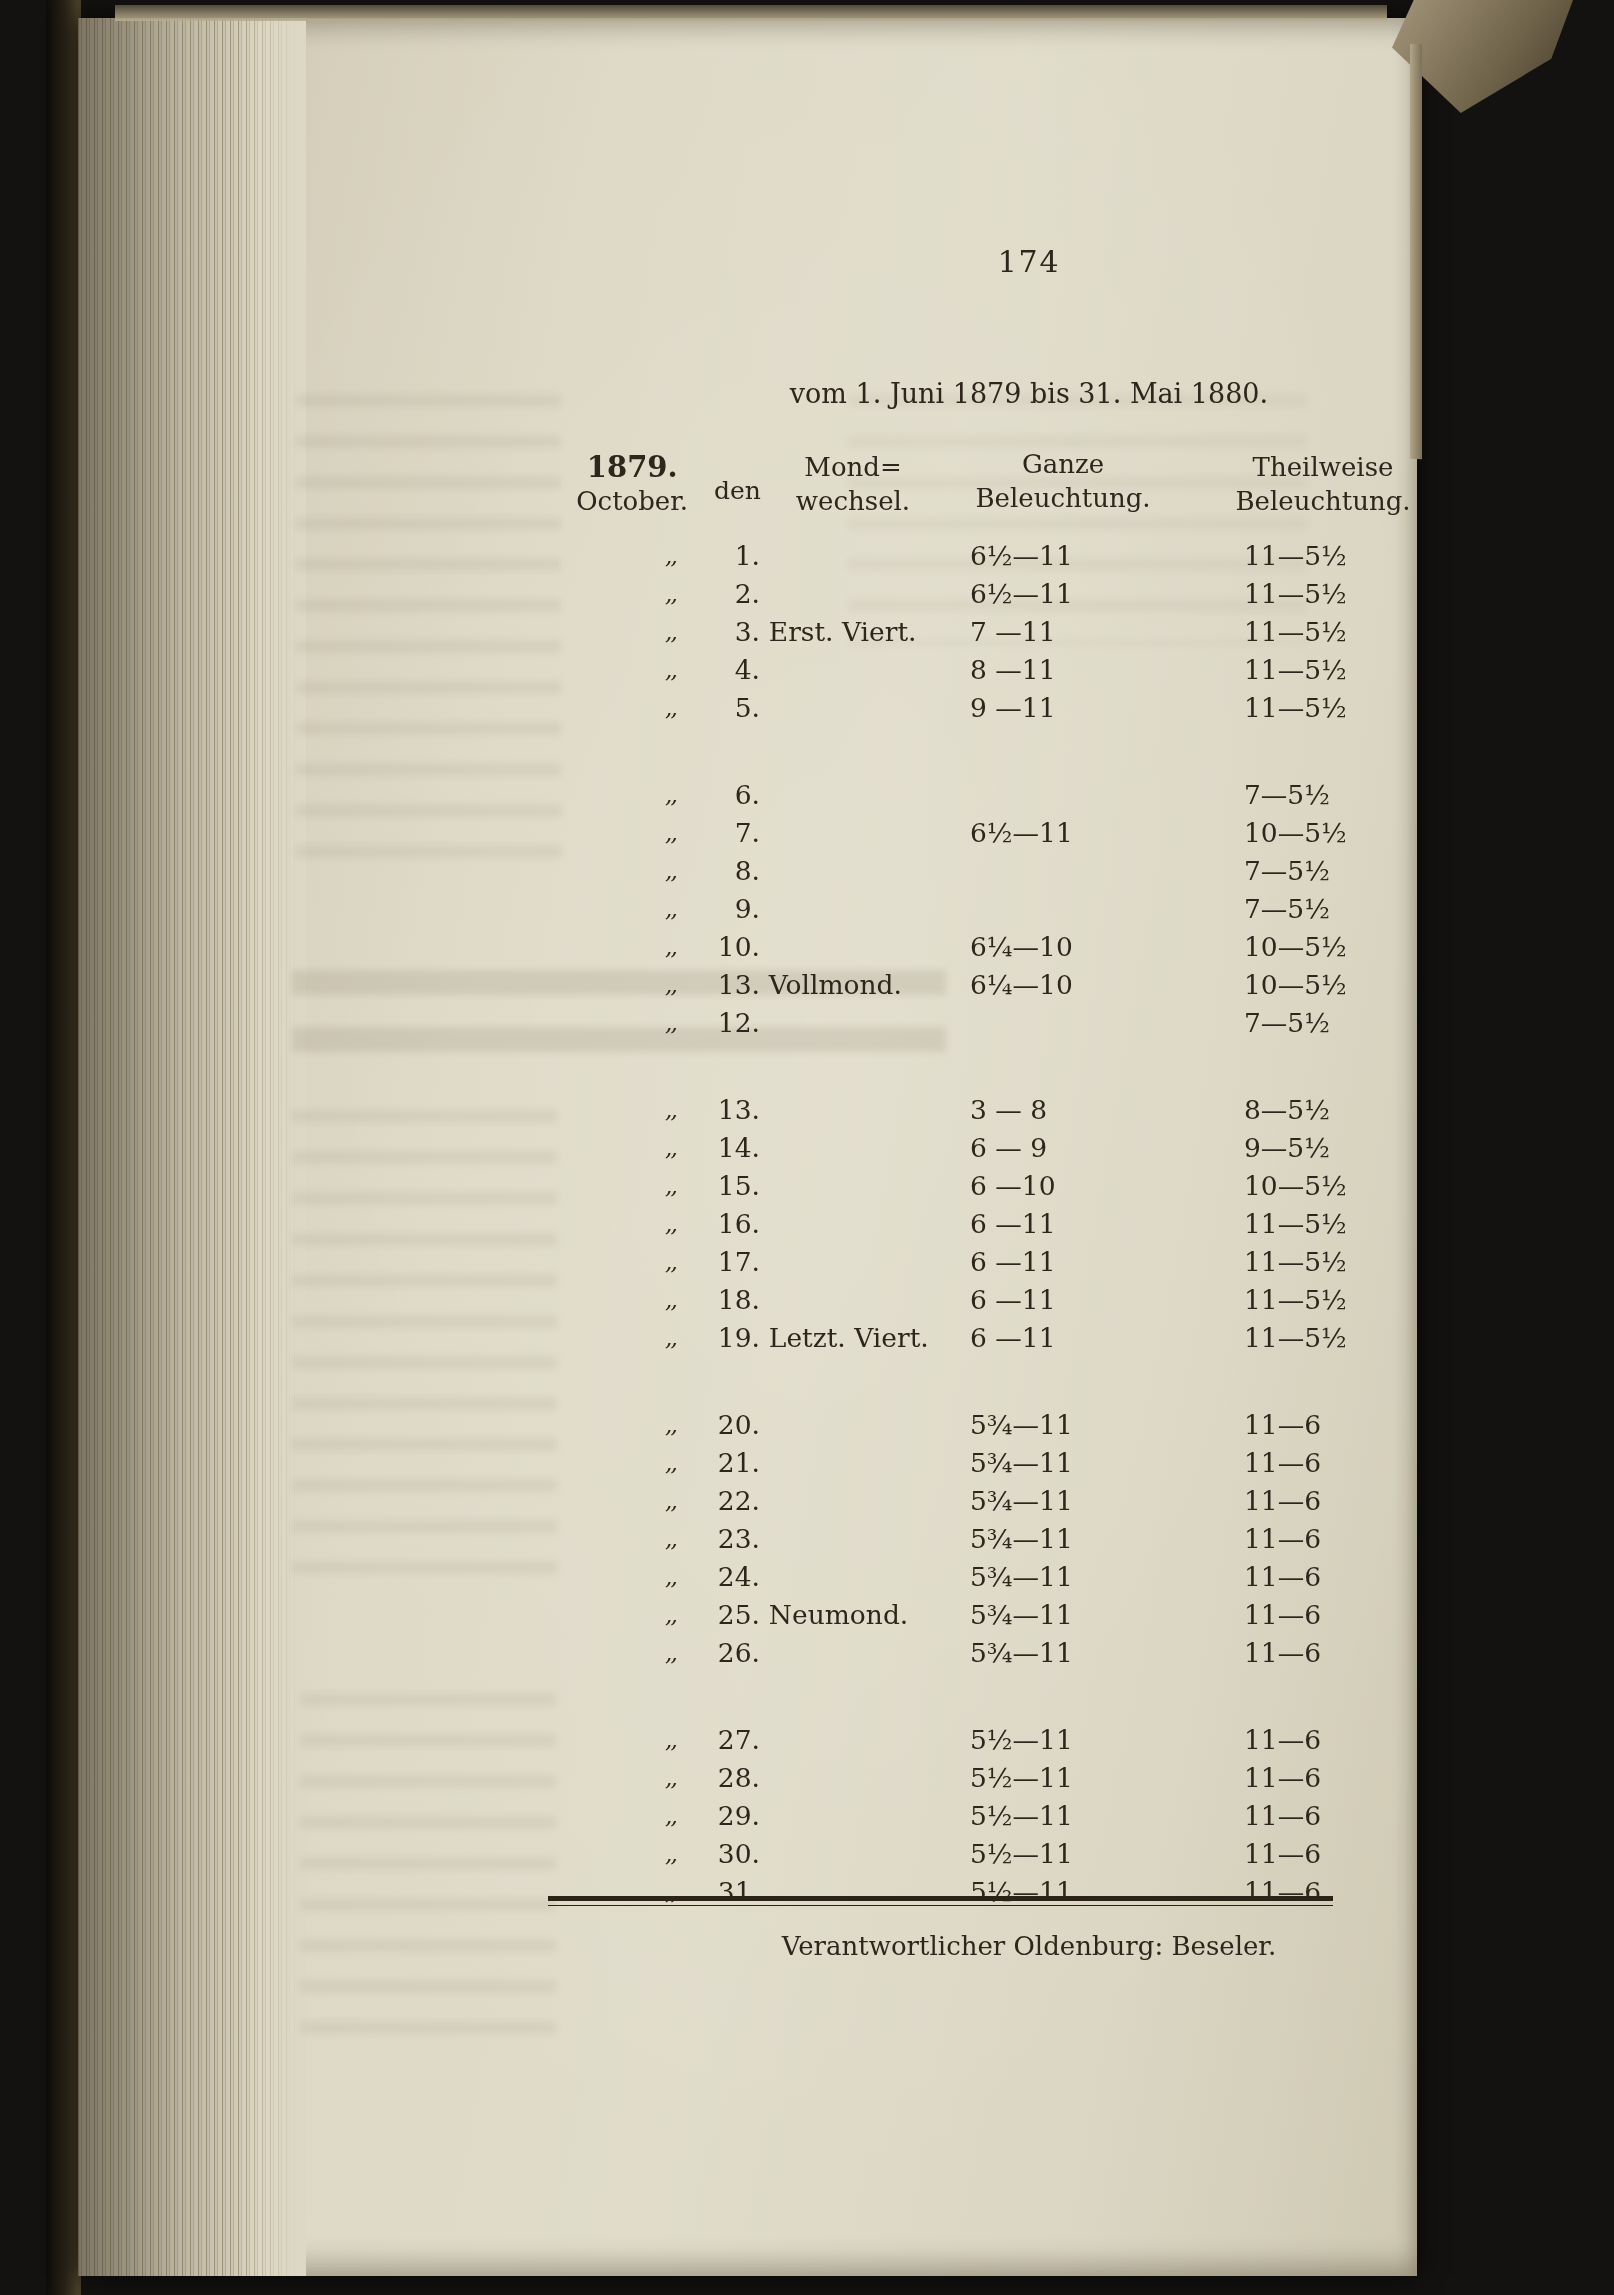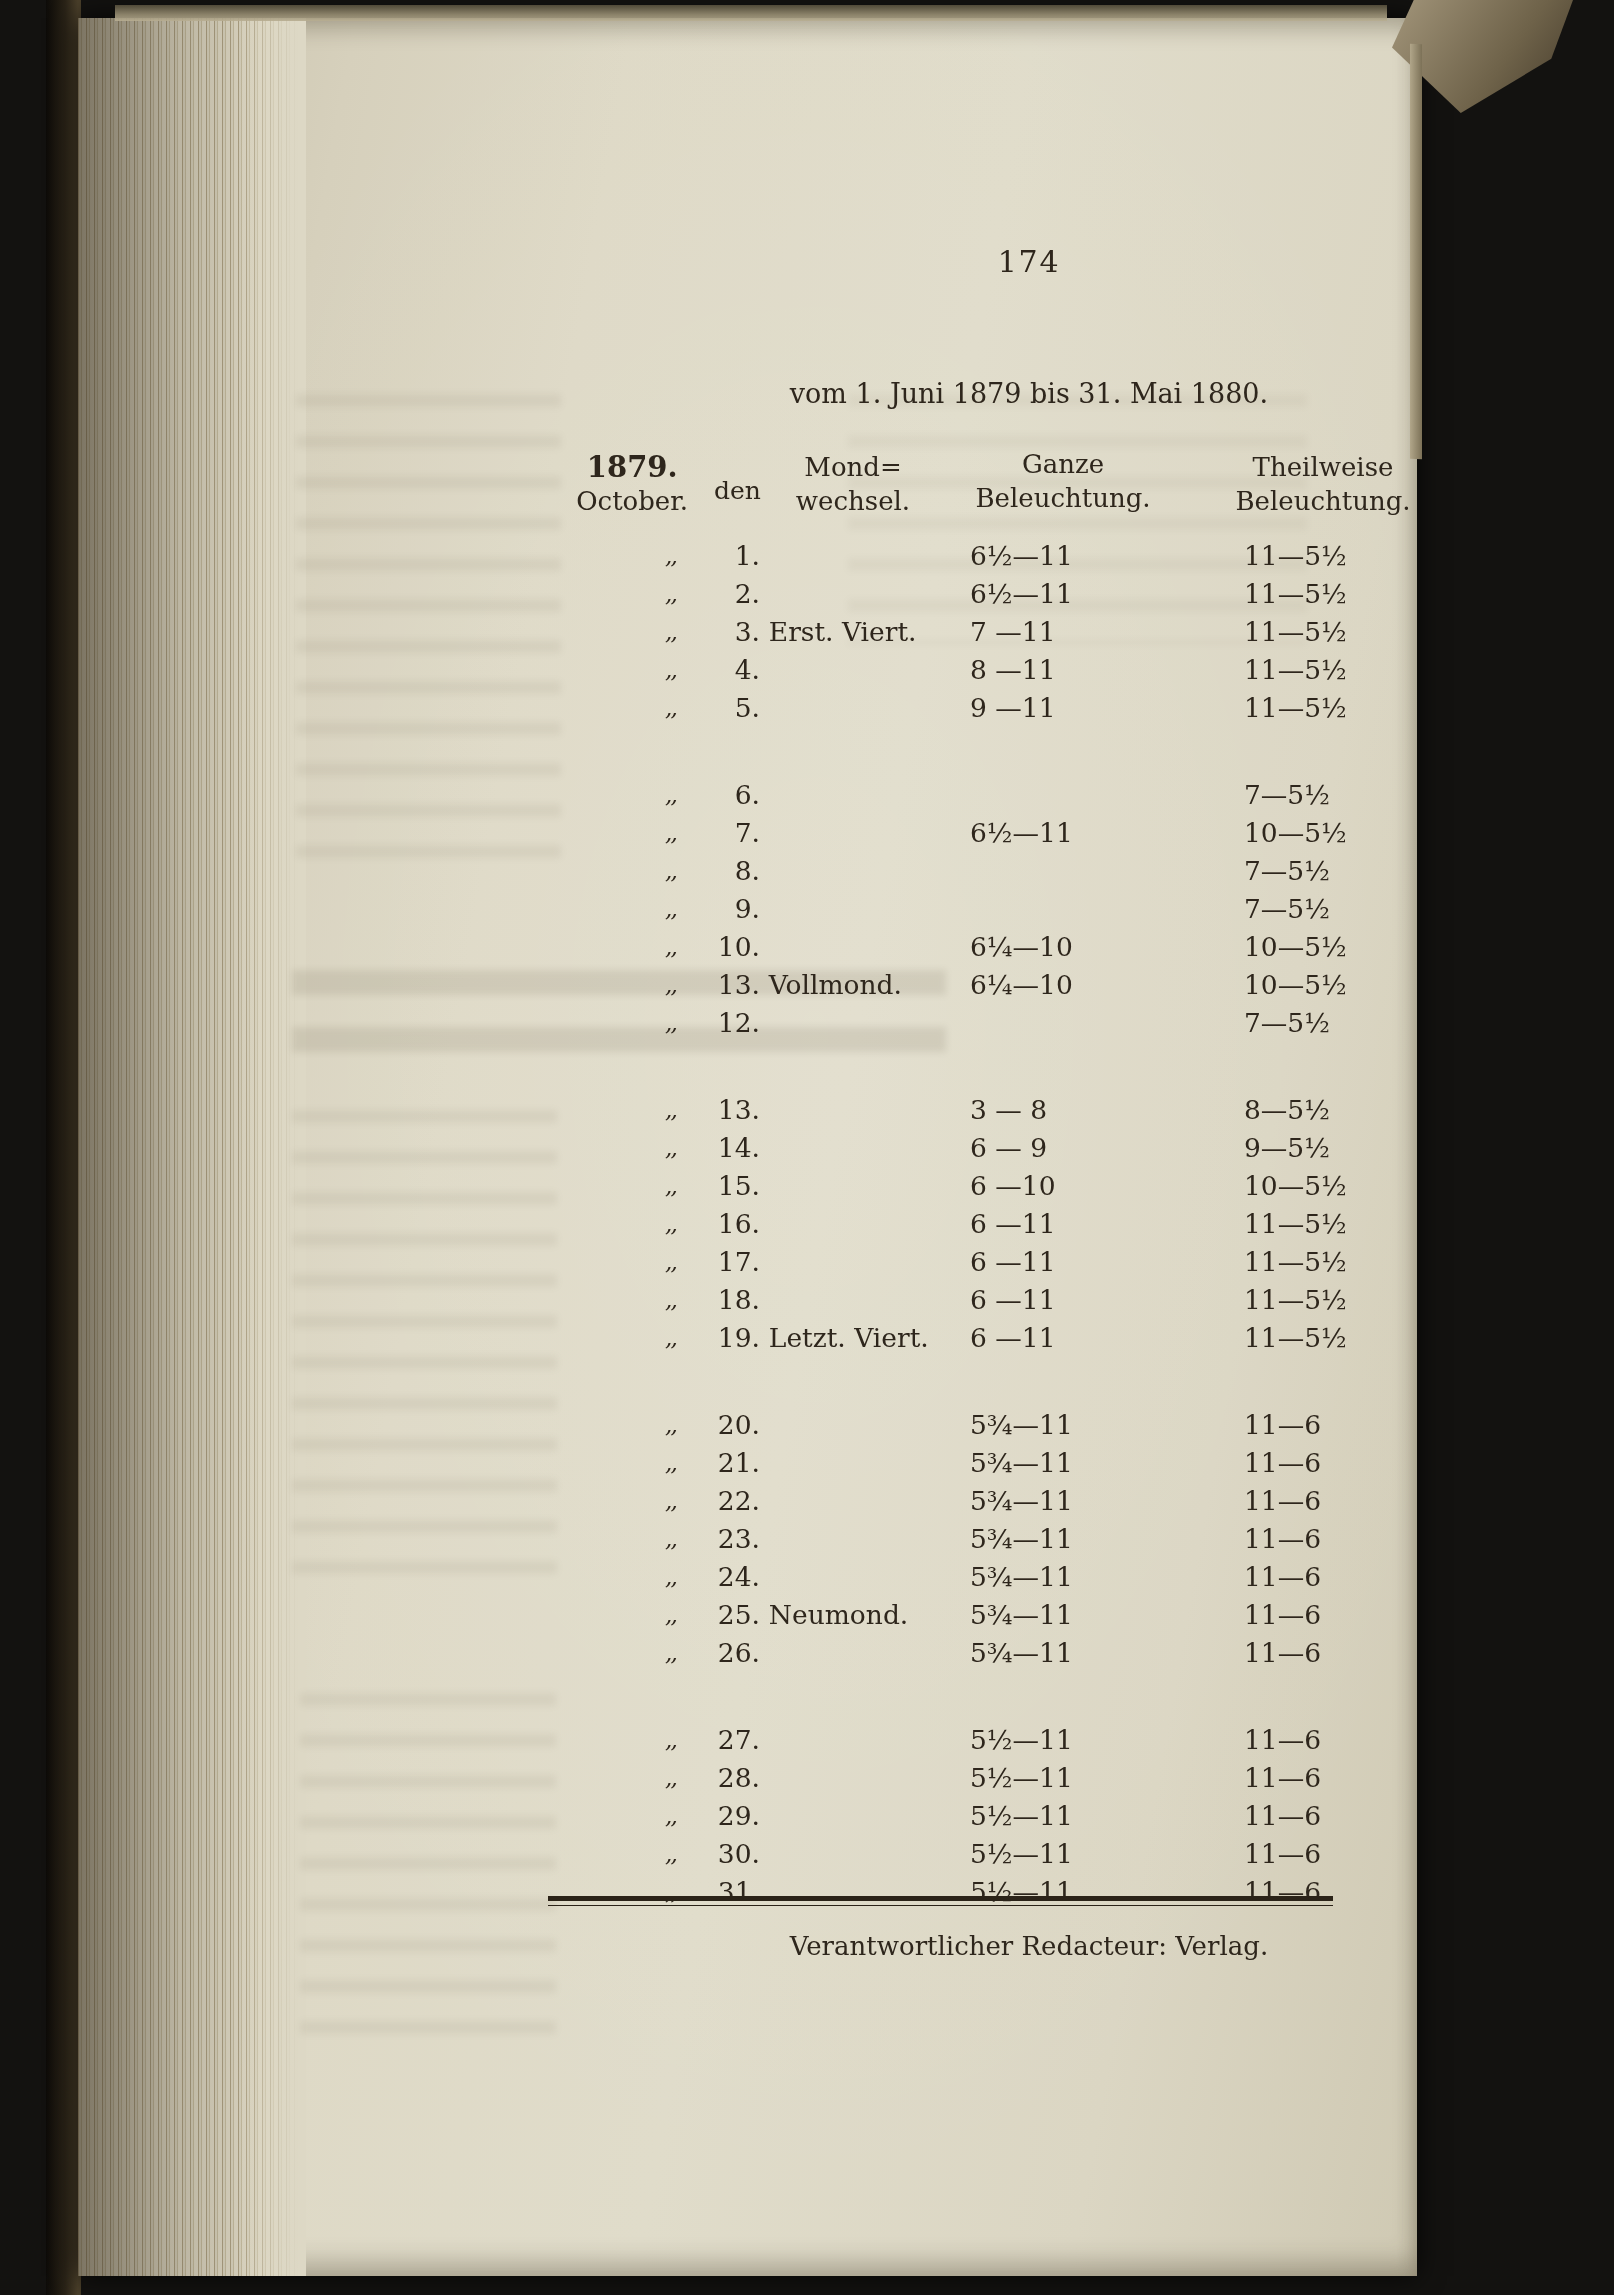--- a/index.html
+++ b/index.html
@@ -343,17 +343,17 @@
               <span class="cell day">31.</span>
               <span class="cell phase"></span>
               <span class="cell ganze">5½—11</span>
               <span class="cell theil">11—6</span>
             </div>
           </div>
         </div>
     </div>
 
     <div class="rule"></div>
-    <div class="center-block footer1">Verantwortlicher Redacteur: Verlag.</div>
+    <div class="center-block footer1">Verantwortlicher Oldenburg: Beseler.</div>
 
   </div>
 </div>
 
 
 </body></html>

